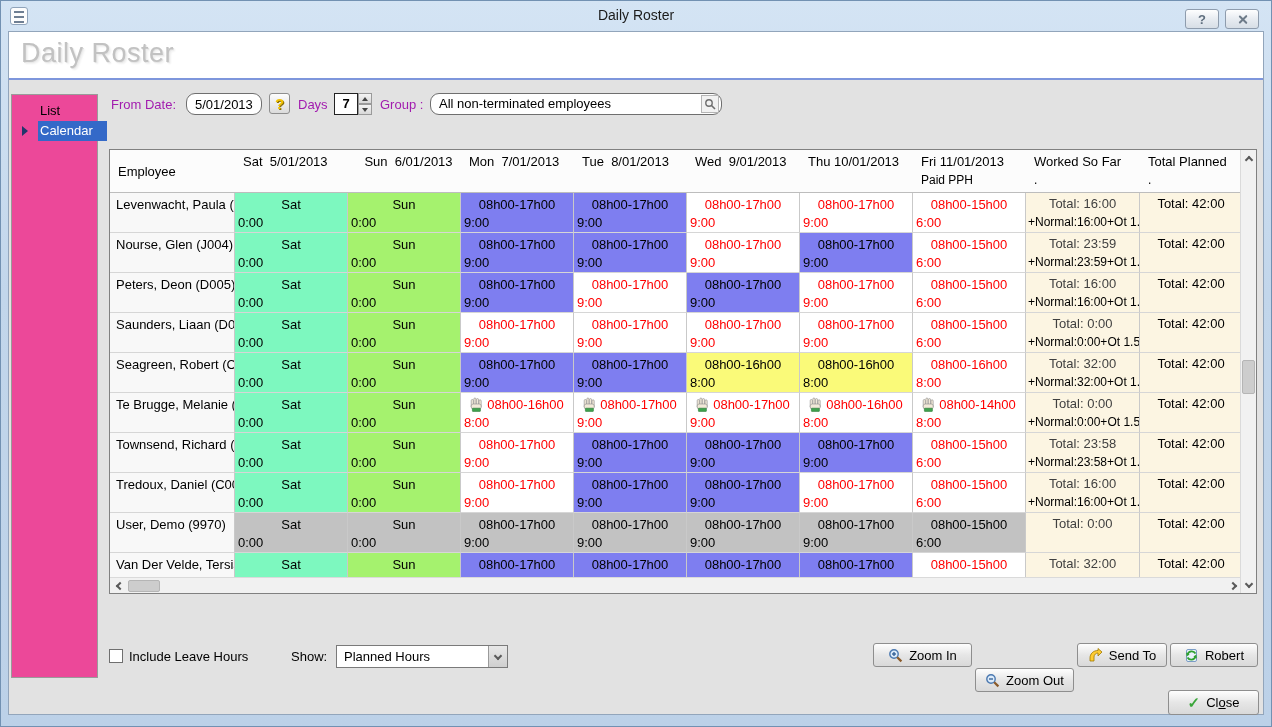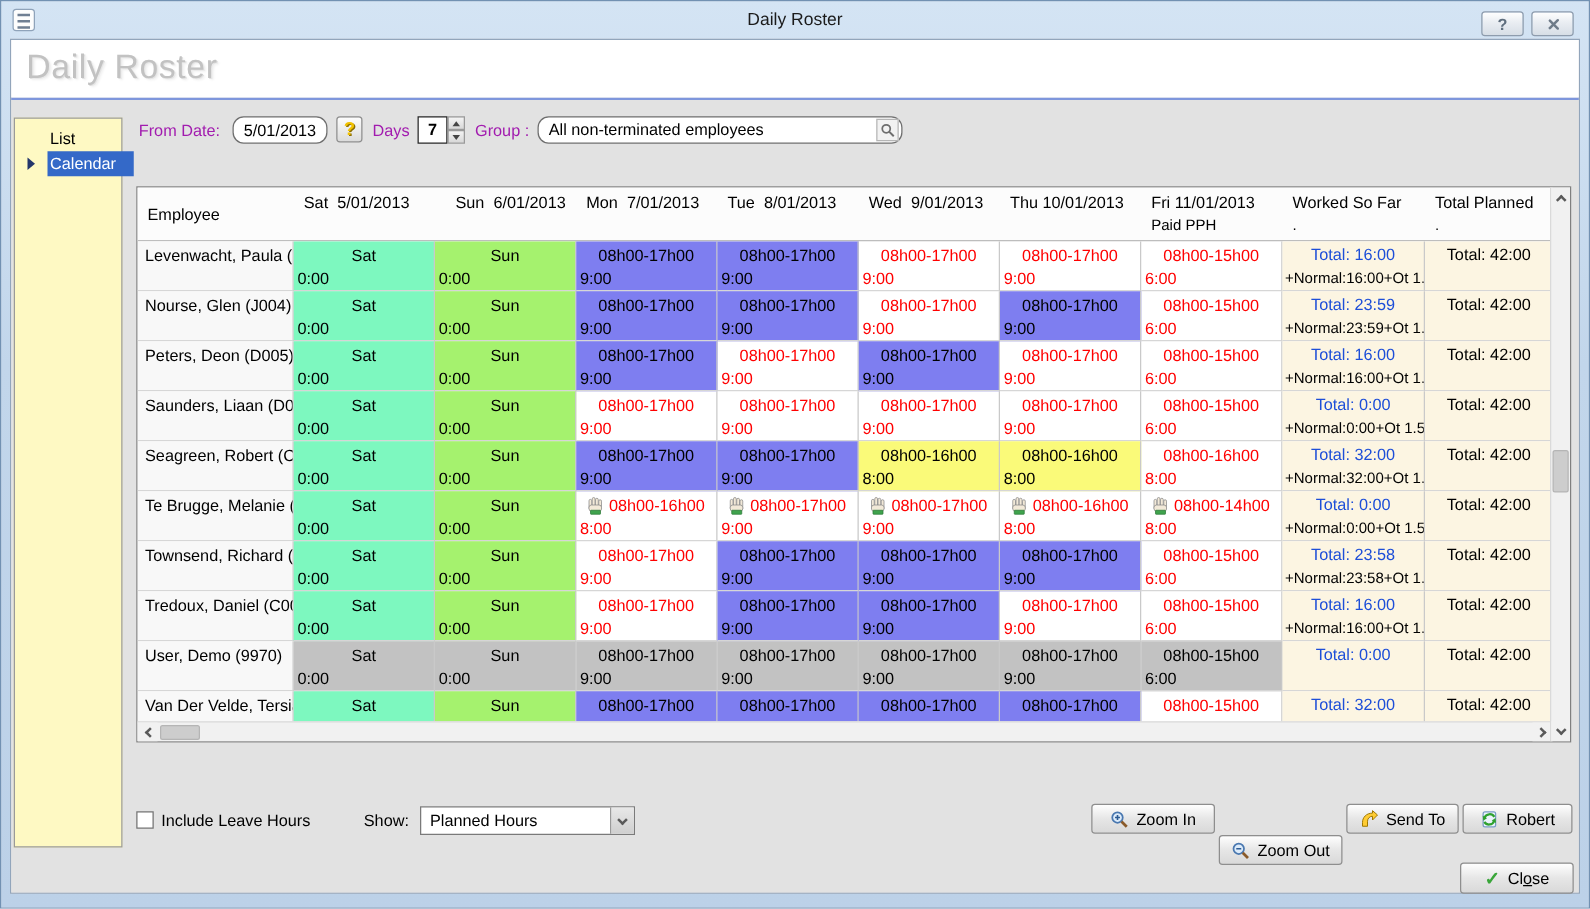--- a/index.html
+++ b/index.html
@@ -24,21 +24,21 @@
   .xglyph::before { transform:rotate(45deg);} .xglyph::after { transform:rotate(-45deg);}
   
   .inner { position:absolute; left:7px; right:7px; top:30px; bottom:11px; border:1px solid #92A5BB;
     background:#E2E2E2; }
   .banner { height:46px; background:#FFFFFF; position:relative; }
   .banner-title { position:absolute; left:12px; top:6px; font-size:27px; color:#C2C2C2;
     text-shadow:2px 2px 2px #EFEFEF, 1px 1px 0 #D8D8D8; letter-spacing:0.5px; }
   .blueline { height:2px; background:#7E96DC; }
   .main { position:absolute; top:48px; left:0; right:0; bottom:0; background:#E2E2E2; }
   
-  .sidebar { position:absolute; left:2px; top:14px; width:87px; height:584px; background:#fef9c3;
+  .sidebar { position:absolute; left:2px; top:14px; width:87px; height:584px; background:#ec4899;
     border:1px solid #9A9A9A; font-size:13px; }
   .side-item { position:relative; height:20px; line-height:20px; padding-left:26px; color:#000; cursor:default; }
   .side-item.selected .side-label { display:inline-block; background:#3469C8; color:#FFF; padding:0 14px 0 2px; height:20px; }
   .side-arrow { position:absolute; left:10px; top:5px; width:0; height:0;
     border-left:6px solid #23366B; border-top:5px solid transparent; border-bottom:5px solid transparent; }
   
   .lbl { position:absolute; font-size:13px; color:#a21caf; top:17px; height:18px; }
   .rinput { position:absolute; top:13px; height:22px; border:1px solid #6F6F6F; border-radius:9px;
     background:#FFF; font-size:13px; padding:0 8px; font-family:"Liberation Sans",sans-serif; }
   .help-btn { position:absolute; left:260px; top:13px; width:21px; height:21px; border:1px solid #8E8E8E;
@@ -69,21 +69,21 @@
   .cell.emp { background:#F8F8F8; padding:4px 0 0 6px; white-space:nowrap; }
   .dayline1 { display:flex; align-items:center; justify-content:center; gap:4px; margin-top:3px; height:16px; white-space:nowrap; }
   .dayline2 { position:absolute; left:3px; bottom:2px; white-space:nowrap; }
   .bg-sat  { background:#7DF8BF; }
   .bg-sun  { background:#A5F26E; }
   .bg-work { background:#7E7EF0; }
   .bg-hl   { background:#FAFA79; }
   .bg-na   { background:#C2C2C2; }
   .bg-off .dayline1, .bg-off .dayline2 { color:#FF0000; }
   .cell.sum { background:#FCF5E2; }
-  .sum-total { margin-top:3px; text-align:center; color:#1d4ed8; white-space:nowrap; }
+  .sum-total { margin-top:3px; text-align:center; color:#404040; white-space:nowrap; }
   .sum-total.black { color:#000; }
   .sum-detail { position:absolute; left:2px; bottom:3px; font-size:12px; color:#000; white-space:pre; }
   
   .vscroll { position:absolute; right:0; top:0; width:16px; height:443px; background:#F1F1F1; border-left:1px solid #DADADA; }
   .hscroll { position:absolute; left:0; bottom:0; width:1132px; height:16px; background:#F1F1F1; border-top:1px solid #DADADA; }
   .sbtn { position:absolute; width:16px; height:16px; background:#F1F1F1; display:flex; align-items:center; justify-content:center; }
   .chev { width:6px; height:6px; border-right:2px solid #5A5A5A; border-bottom:2px solid #5A5A5A; }
   .chev.up { transform:rotate(-135deg); margin-top:3px; }
   .chev.down { transform:rotate(45deg); margin-bottom:3px; }
   .chev.left { transform:rotate(135deg); margin-left:3px; }

